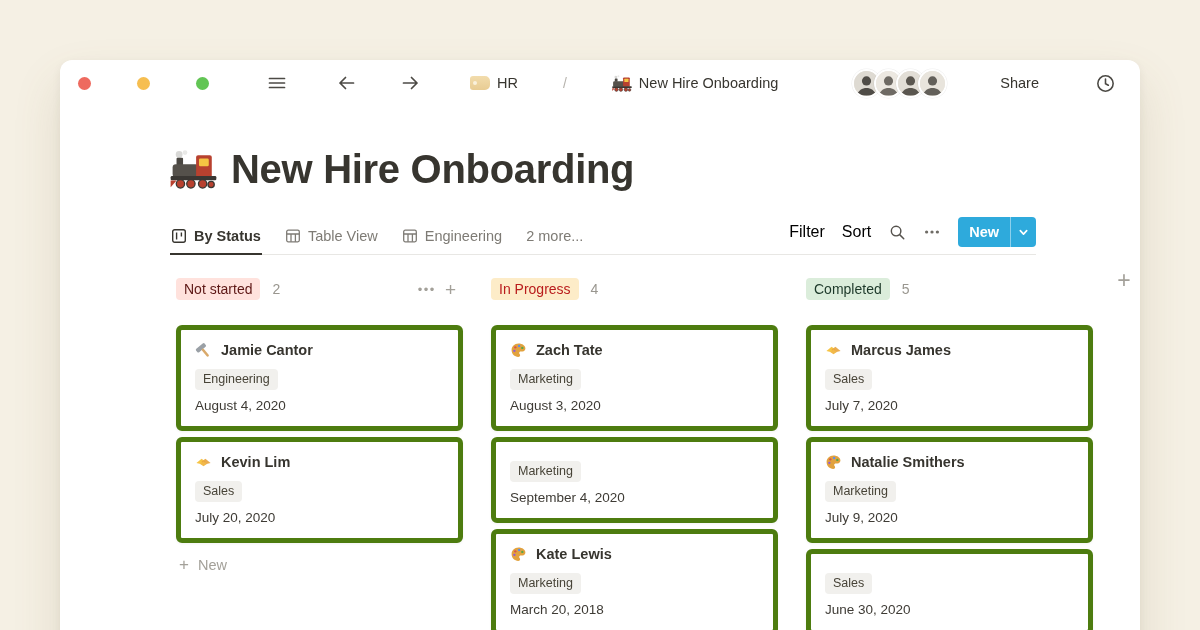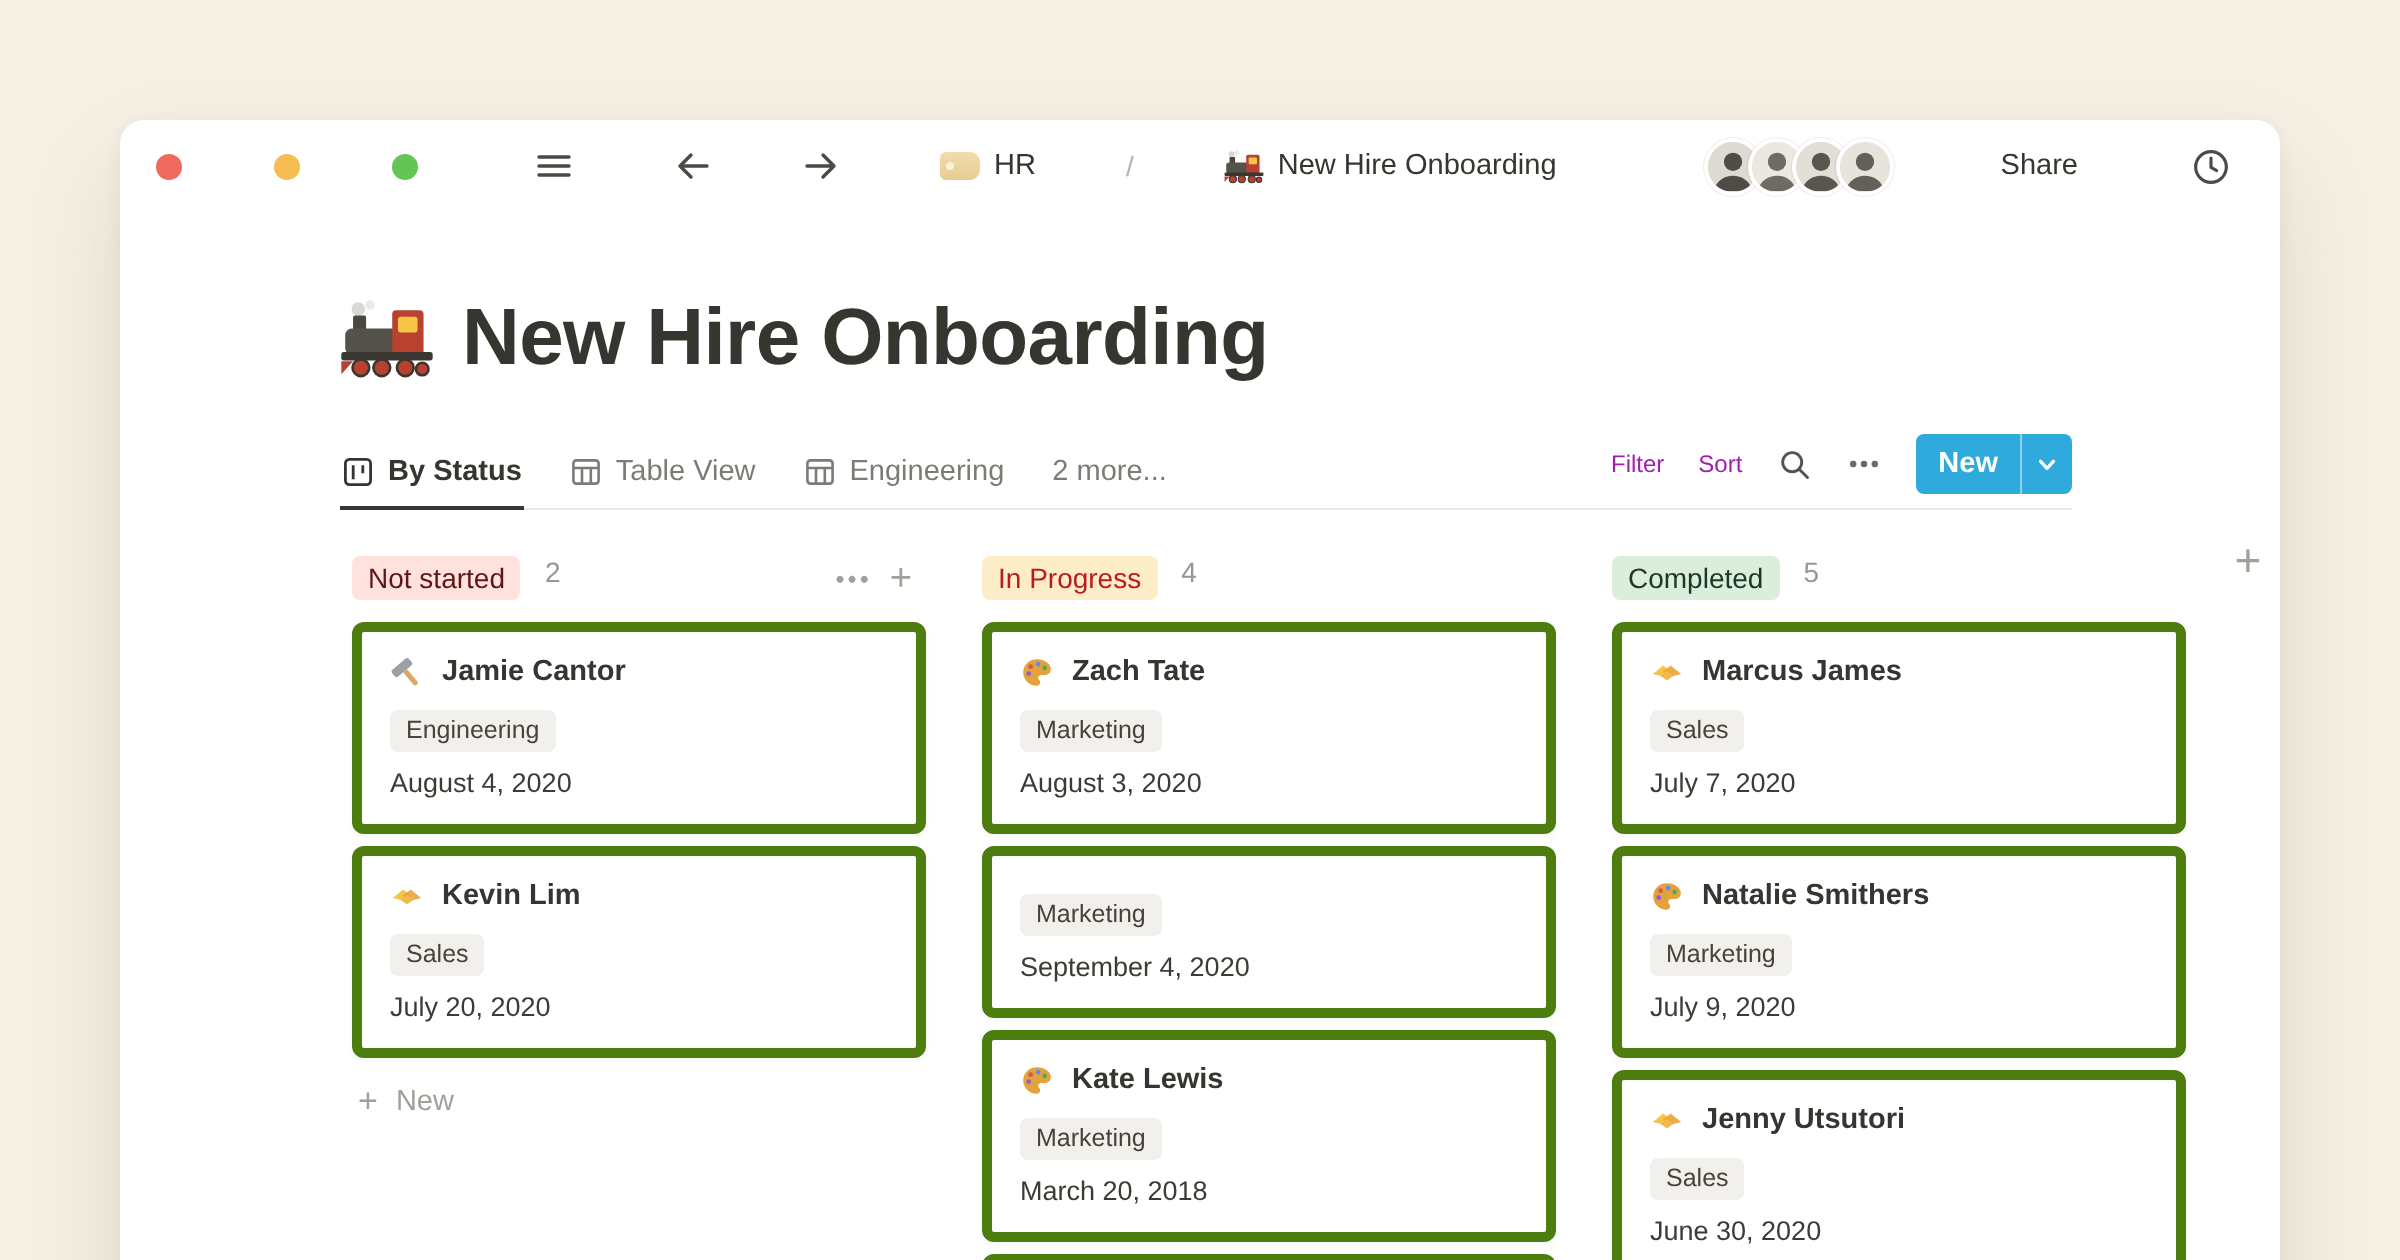--- a/index.html
+++ b/index.html
@@ -44,32 +44,32 @@
   
   .tabsrow{display:flex;align-items:flex-end;justify-content:space-between;
     margin:25px 104px 0 110px;border-bottom:1px solid #E8E7E4;}
   .tabs{display:flex;gap:22px}
   .tab{display:flex;align-items:center;gap:7px;font-size:14.5px;color:#7E7B75;
     padding:0 1px 9px;border-bottom:2px solid transparent;margin-bottom:-1px;cursor:pointer;white-space:nowrap}
   .tab.active{color:#37352F;font-weight:700;border-bottom-color:#37352F}
   .tab-icon{width:16px;height:16px;display:inline-flex;flex:none}
   .tab-icon svg{width:100%;height:100%}
   .view-controls{display:flex;align-items:center;gap:17px;padding-bottom:7px}
-  .ctl{font-size:12px;color:#a21caf;cursor:pointer}
+  .ctl{font-size:16px;color:#000000;cursor:pointer}
   .ctl-icon{width:18px;height:18px;display:inline-flex;color:#6E6B65;cursor:pointer}
   .ctl-icon svg{width:100%;height:100%}
   .new-btn{display:flex;align-items:center;height:30px;background:#2EAADC;border-radius:4px;color:#fff;overflow:hidden;cursor:pointer}
   .new-label{padding:0 11px;font-size:14.5px;font-weight:700}
   .new-divider{width:1px;align-self:stretch;background:rgba(255,255,255,.45)}
   .new-chevron{width:25px;height:30px;display:flex;align-items:center;justify-content:center}
   .new-chevron svg{width:11px;height:11px}
   
   .board{display:flex;gap:28px;margin:23px 0 0 116px}
   .col{width:287px;flex:none}
-  .col-header{display:flex;margin-bottom:11px;height:22px}
+  .col-header{display:flex;align-items:center;margin-bottom:25px;height:22px}
   .col-pill{font-size:14px;padding:2px 8px;border-radius:4px;line-height:18px;cursor:pointer}
   .col-count{margin-left:12px;font-size:14px;color:#99968F}
   .col-actions{margin-left:auto;display:flex;align-items:center;gap:9px;color:#A3A099;padding-right:7px}
   .col-dots{font-size:13px;letter-spacing:1.5px;cursor:pointer}
   .col-plus{font-size:19px;line-height:1;cursor:pointer}
   .card{background:#fff;border:5px solid #4d7c0f;border-radius:6px;
     box-shadow:0 1px 3px rgba(0,0,0,.05);padding:10px 14px 11px;margin-bottom:6px;cursor:pointer}
   .card-name{display:flex;align-items:center;gap:9px;font-size:14.5px;font-weight:700;line-height:20px}
   .card-icon{width:17px;height:17px;display:inline-flex;flex:none}
   .card-icon svg{width:100%;height:100%}
@@ -354,28 +354,19 @@
               <svg viewBox="0 0 16 16">
                 <path d="M8 1.5C4.1 1.5 1.5 4.3 1.5 7.8c0 3.4 2.8 6.2 6.3 6.2 1 0 1.7-.6 1.7-1.5 0-.5-.2-.8-.5-1.2-.2-.3-.4-.6-.4-1 0-.8.7-1.4 1.5-1.4h1.7c1.6 0 2.7-1.2 2.7-2.7C14.5 3.6 11.6 1.5 8 1.5z" fill="#e2a23e"></path>
                 <circle cx="5" cy="5" r="1.1" fill="#d9534f"></circle>
                 <circle cx="8.6" cy="3.8" r="1.1" fill="#5b8def"></circle>
                 <circle cx="11.6" cy="5.6" r="1.1" fill="#57a64a"></circle>
                 <circle cx="4.1" cy="8.3" r="1.1" fill="#8e5bd9"></circle>
               </svg>
             </span>
             <span>Natalie Smithers</span>
           </div><span class="card-tag">Marketing</span><div class="card-date">July 9, 2020</div></div>
-        <div class="card"><div class="card-name">
-            <span class="card-icon">
-              <svg viewBox="0 0 18 14">
-                <path d="M1.5 7.5 7 3l4.2 3.2-2.2 3.3z" fill="#f6c445"></path>
-                <path d="M16.5 7.5 11 3 6.8 6.2 9 9.5z" fill="#e8a33d" opacity=".9"></path>
-                <path d="M5.5 8.5 9 11l3.5-2.5L9 6z" fill="#f2b94a"></path>
-              </svg>
-            </span>
-            <span>Jenny Utsutori</span>
-          </div><span class="card-tag">Sales</span><div class="card-date">June 30, 2020</div></div>
+        <div class="card"><span class="card-tag">Sales</span><div class="card-date">June 30, 2020</div></div>
         <div class="card"></div>
       </div>
     </div>
 
   <div class="add-group">+</div>
 </div>
 
 </body></html>

